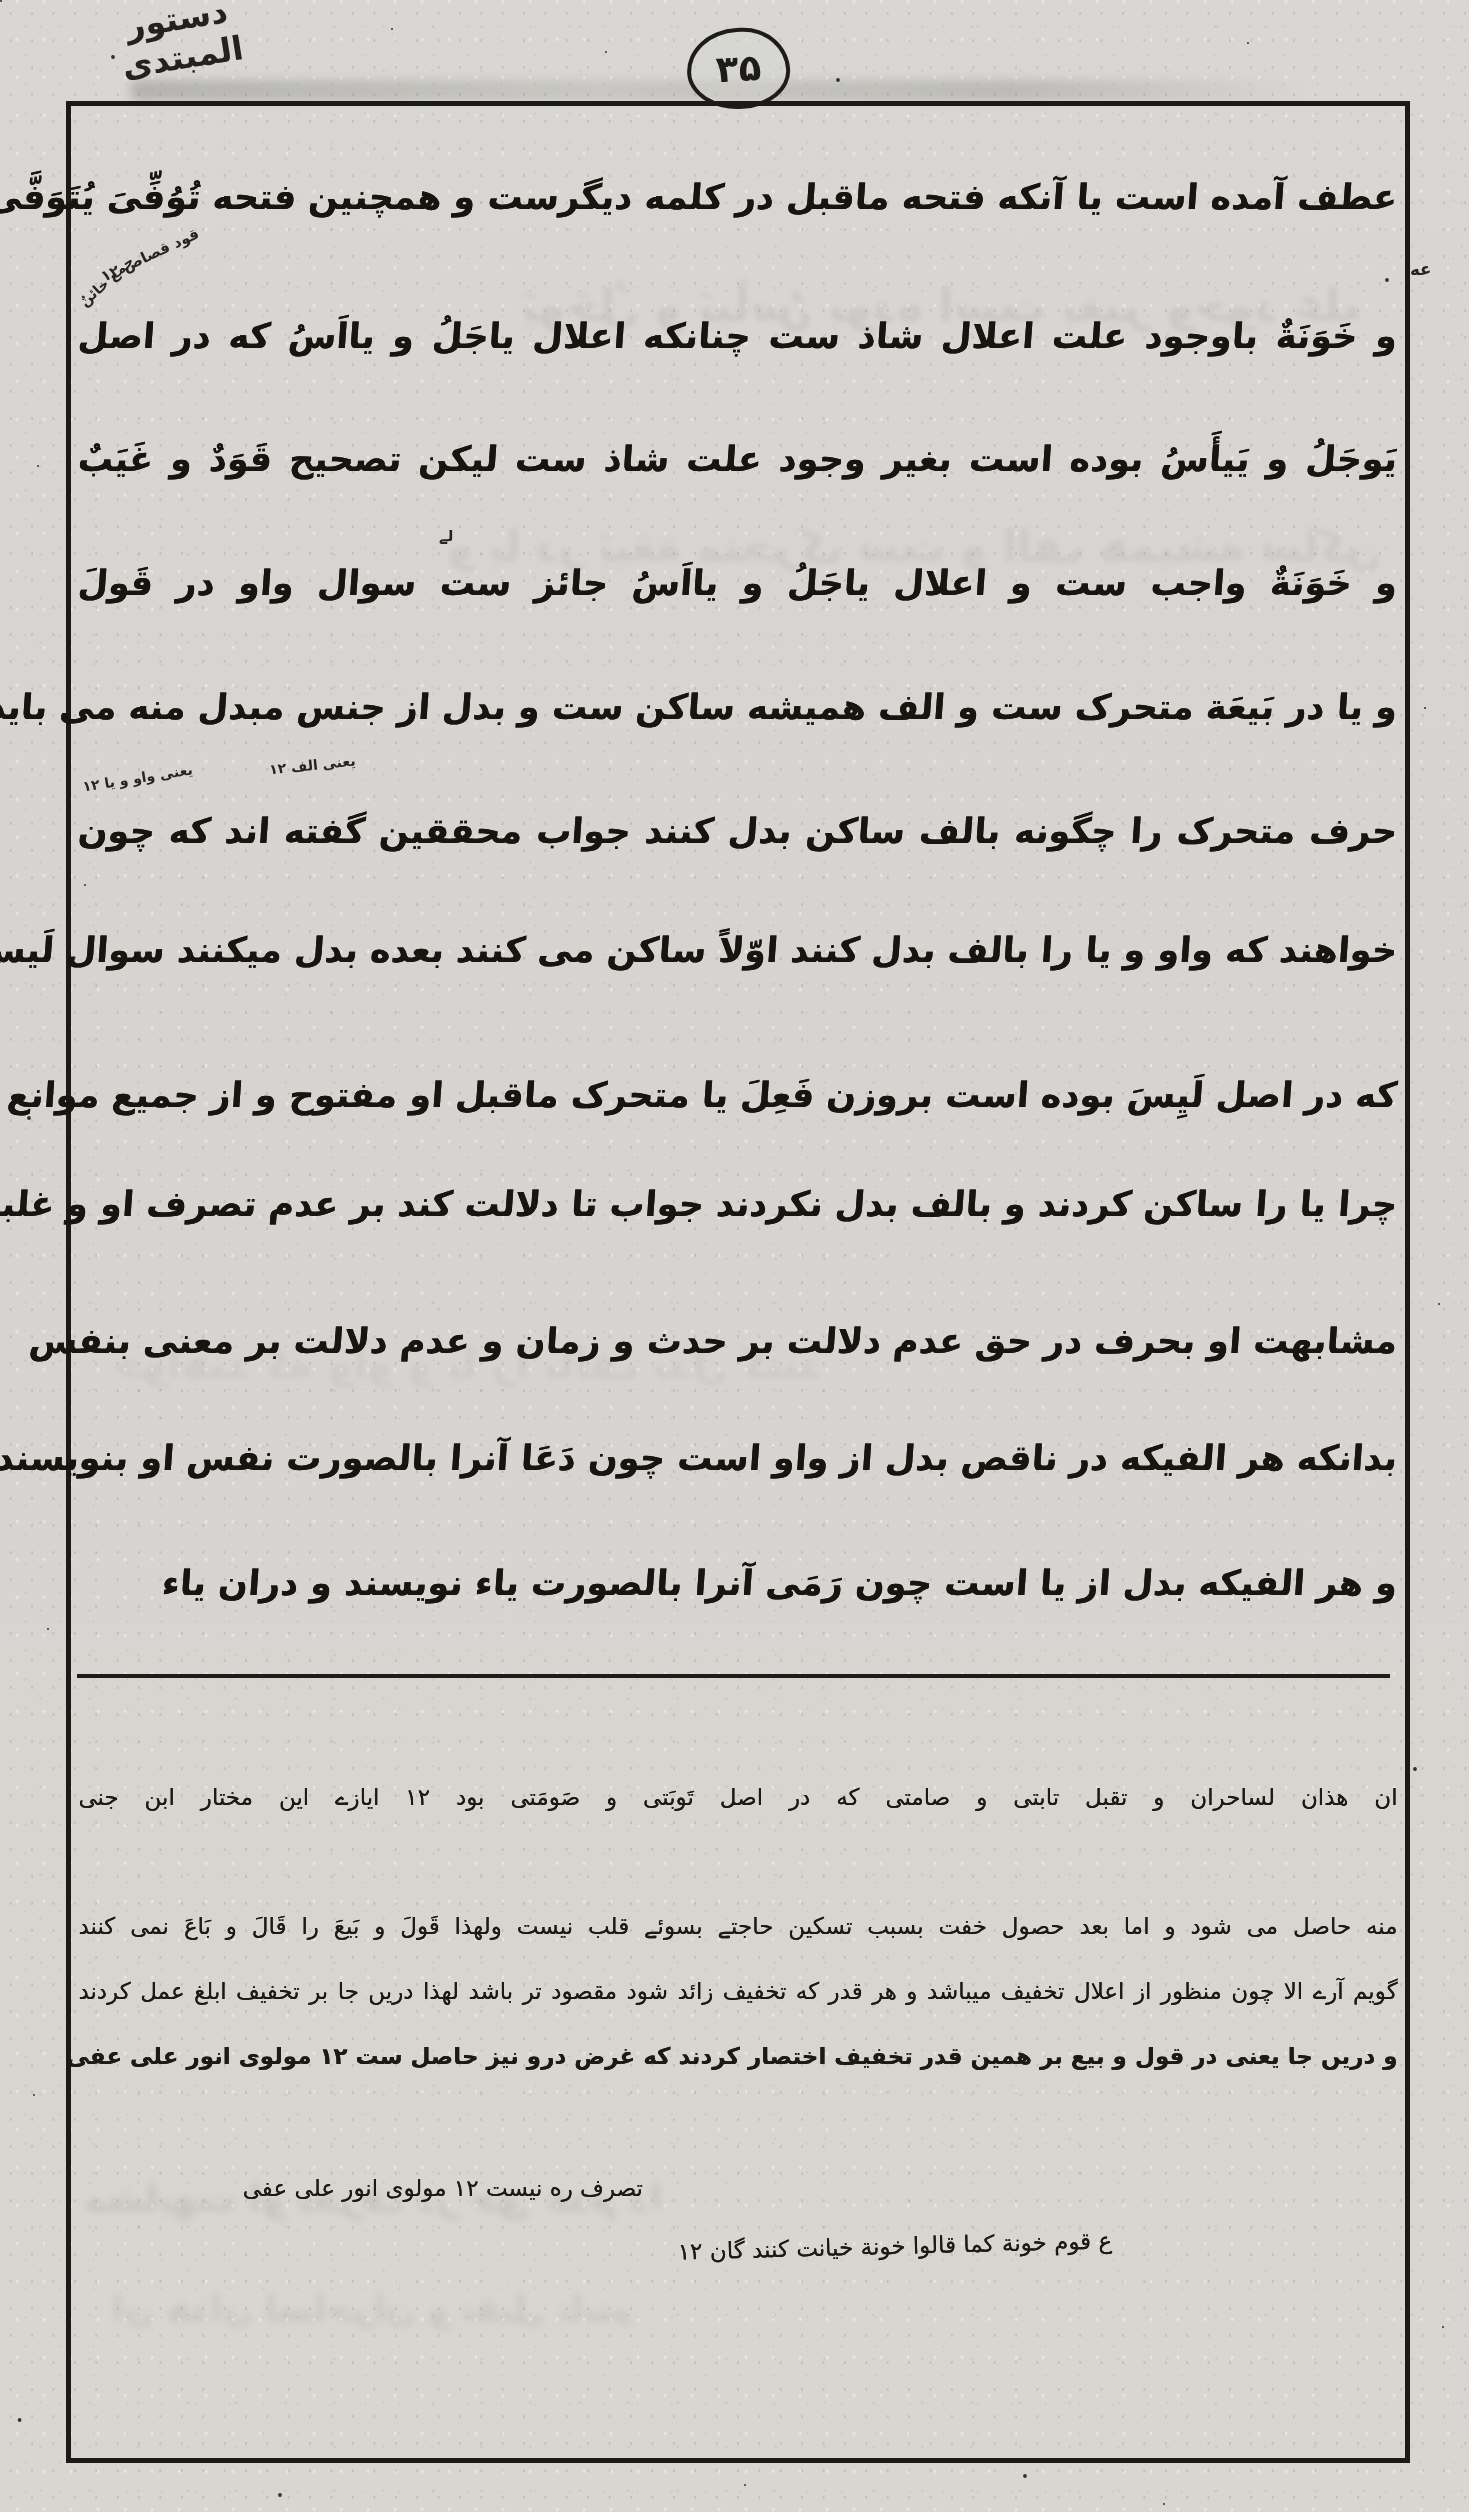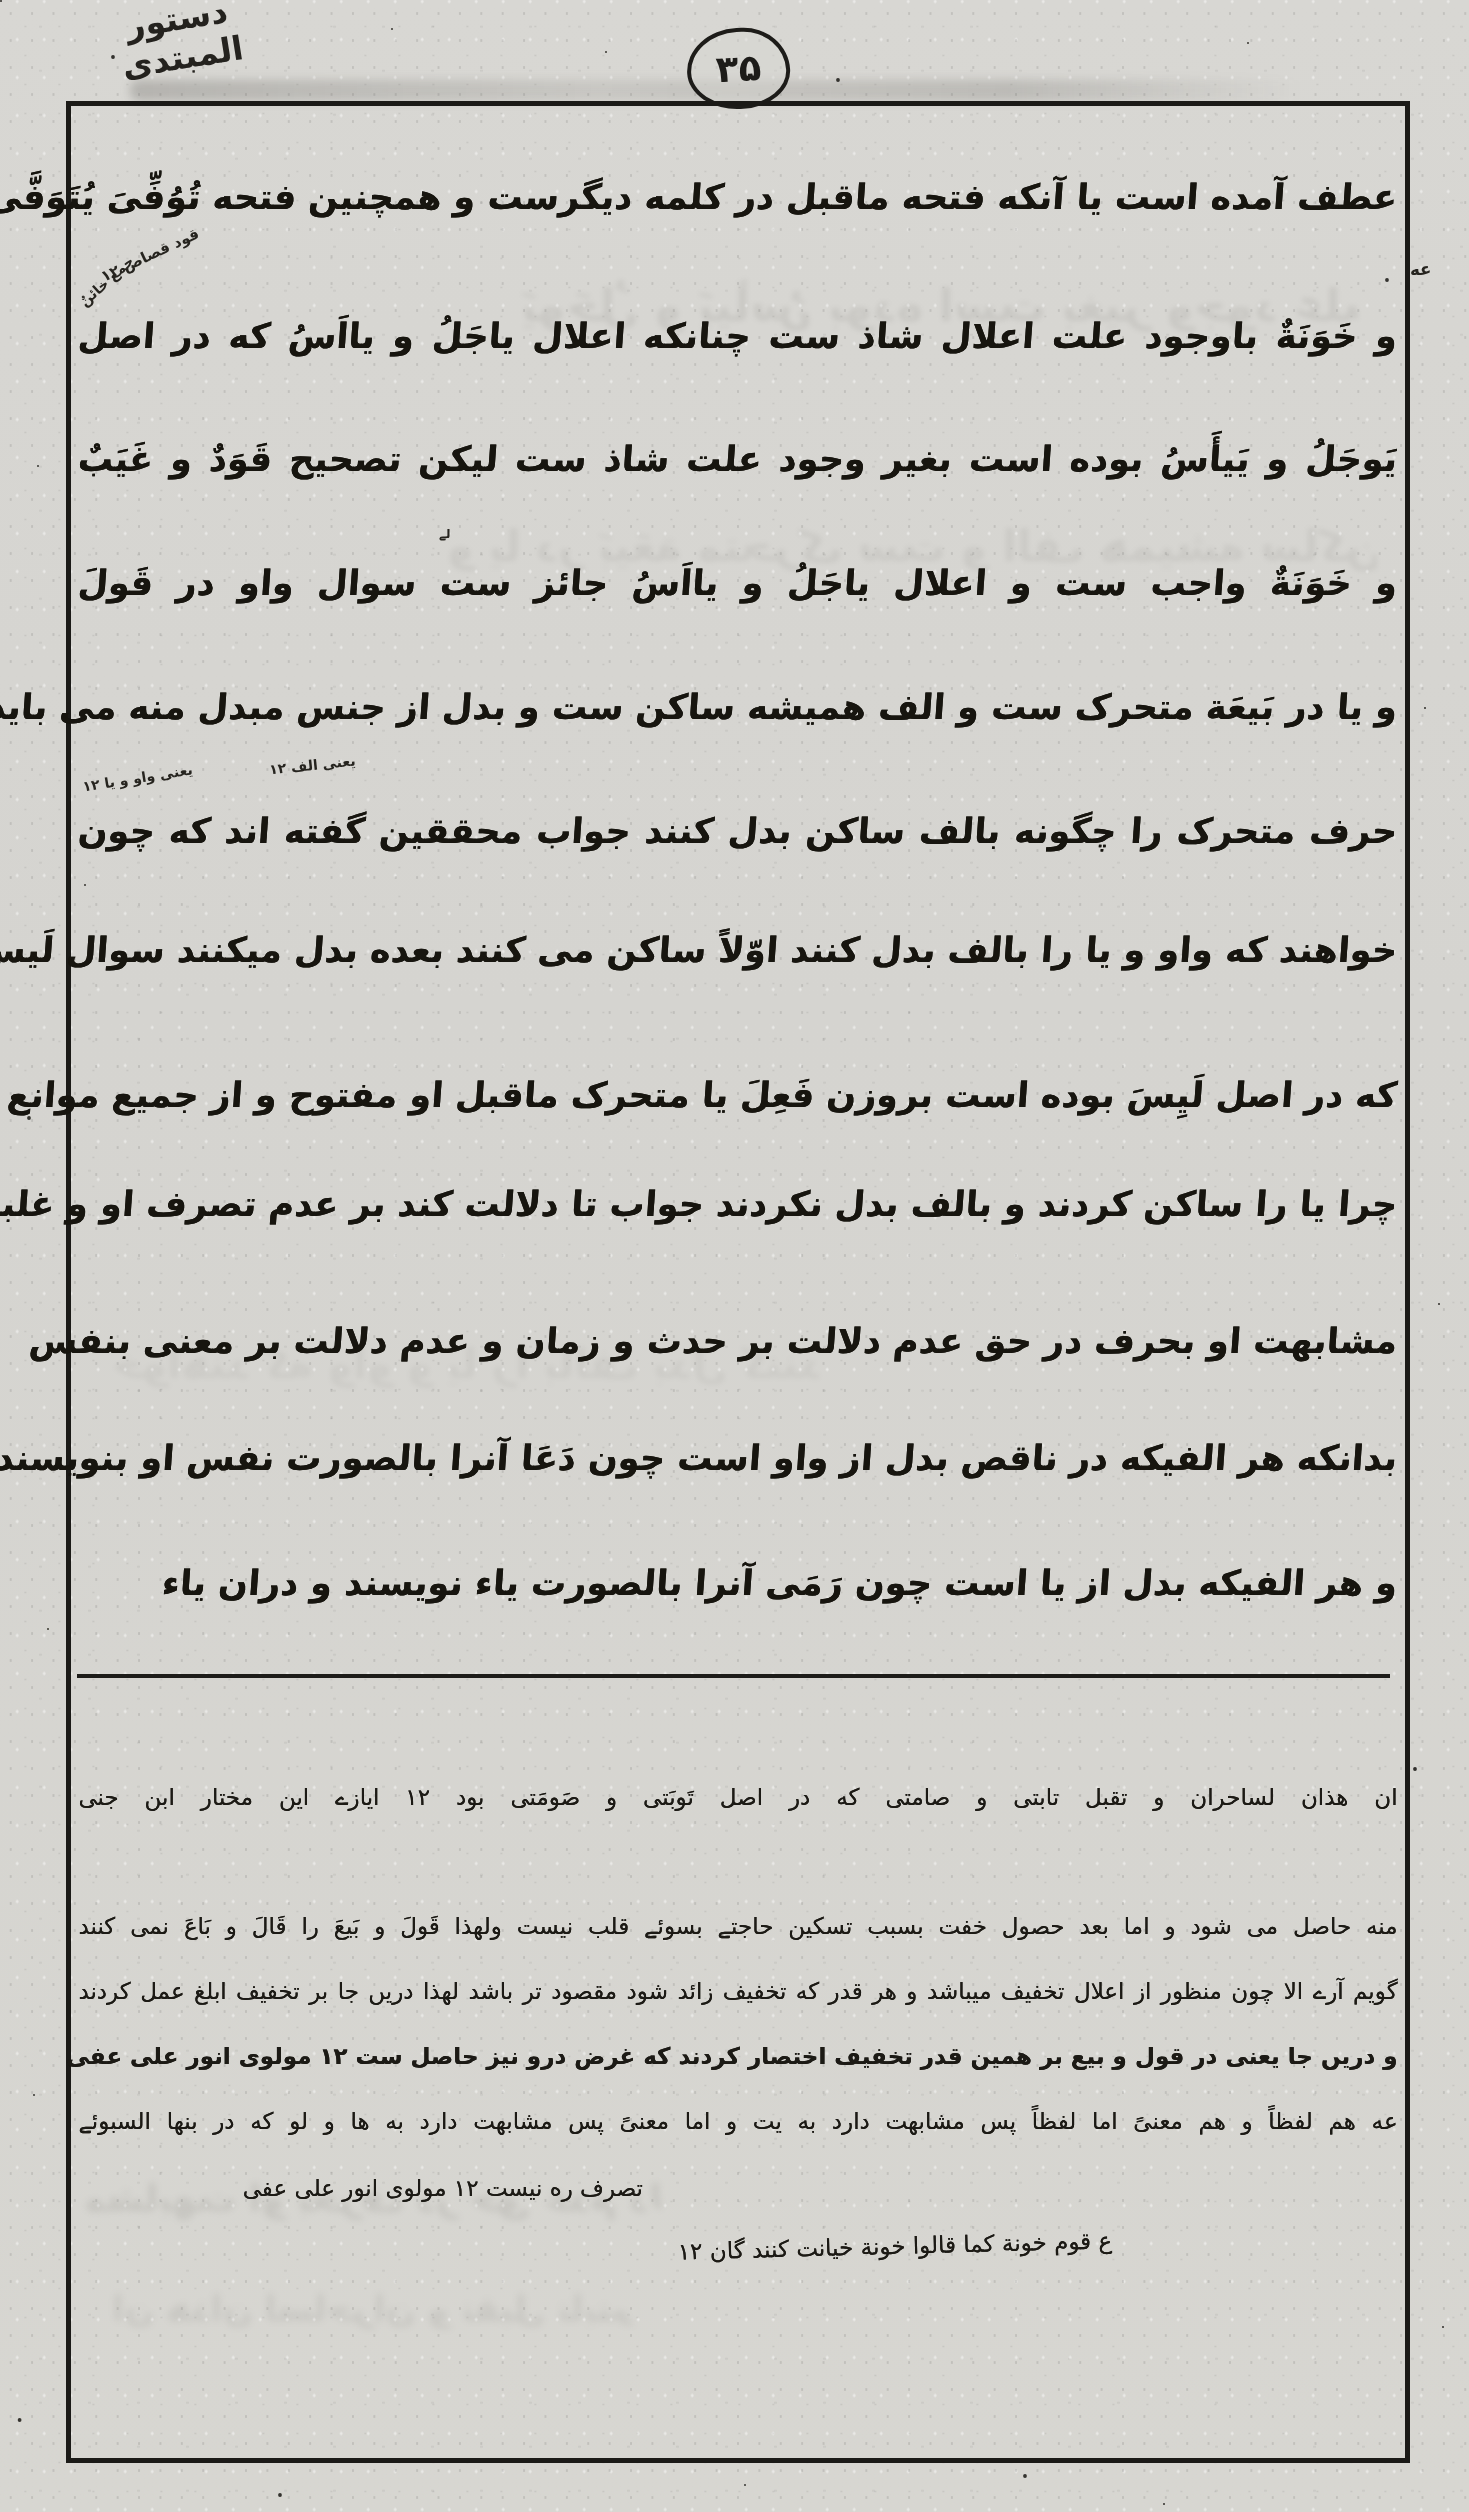--- a/index.html
+++ b/index.html
@@ -119,28 +119,27 @@
   <div class="tline main-line" style="top:823px">خواهند که واو و یا را بالف بدل کنند اوّلاً ساکن می کنند بعده بدل میکنند سوال لَیسَ</div>
   <div class="tline main-line" style="top:968px">که در اصل لَیِسَ بوده است بروزن فَعِلَ یا متحرک ماقبل او مفتوح و از جمیع موانع خالیست</div>
   <div class="tline main-line" style="top:1077px">چرا یا را ساکن کردند و بالف بدل نکردند جواب تا دلالت کند بر عدم تصرف او و غلبه</div>
   <div class="tline main-line" style="top:1214px">مشابهت او بحرف در حق عدم دلالت بر حدث و زمان و عدم دلالت بر معنی بنفس</div>
   <div class="tline main-line" style="top:1331px">بدانکه هر الفیکه در ناقص بدل از واو است چون دَعَا آنرا بالصورت نفس او بنویسند</div>
   <div class="tline main-line main-last" style="top:1456px">و هر الفیکه بدل از یا است چون رَمَی آنرا بالصورت یاء نویسند و دران یاء</div>
 
   <div class="gloss" style="left:26px;top:140px;transform:rotate(-25deg);">قود قصاص ۱۲</div>
   <div class="gloss" style="left:1.9px;top:167px;transform:rotate(-42deg);font-size:14px;">جمع خائنٌ</div>
   <div class="gloss" style="left:1339px;top:153px;font-size:16.7px;">عه</div>
-  <div class="gloss" style="left:368px;top:421px;font-size:12px;">لے</div>
+  <div class="gloss" style="left:368px;top:421px;font-size:15px;">لے</div>
   <div class="gloss" style="left:198px;top:651px;transform:rotate(-6deg);font-size:14px;">یعنی الف ۱۲</div>
   <div class="gloss" style="left:11px;top:664px;transform:rotate(-9deg);font-size:14px;">یعنی واو و یا ۱۲</div>
 
   <div class="divider"></div>
 
   <div class="tline foot-line" style="top:1677px">ان هذان لساحران و تقبل تابتی و صامتی که در اصل تَوبَتی و صَومَتی بود ۱۲ ایازے این مختار ابن جنی</div>
   <div class="tline foot-line" style="top:1806px">منه حاصل می شود و اما بعد حصول خفت بسبب تسکین حاجتے بسوئے قلب نیست ولهذا قَولَ و بَیعَ را قَالَ و بَاعَ نمی کنند</div>
   <div class="tline foot-line" style="top:1871px">گویم آرے الا چون منظور از اعلال تخفیف میباشد و هر قدر که تخفیف زائد شود مقصود تر باشد لهذا دریں جا بر تخفیف ابلغ عمل کردند</div>
   <div class="tline foot-line foot-short6" style="top:1936px">و دریں جا یعنی در قول و بیع بر همین قدر تخفیف اختصار کردند که غرض درو نیز حاصل ست ۱۲ مولوی انور علی عفی</div>
-  <div class="tline foot-line" style="top:2001px">عه هم لفظاً و هم معنیً اما لفظاً پس مشابهت دارد به یت و اما معنیً پس مشابهت دارد به ها و لو که در بنها السبوئے</div>
   <div class="tline foot-line foot-left" style="top:2068px">تصرف ره نیست ۱۲ مولوی انور علی عفی</div>
   <div class="tline foot-line foot-center" style="top:2126px">ع قوم خونة کما قالوا خونة خیانت کنند گان ۱۲</div>
 
 </div>
 
 
 </body></html>

